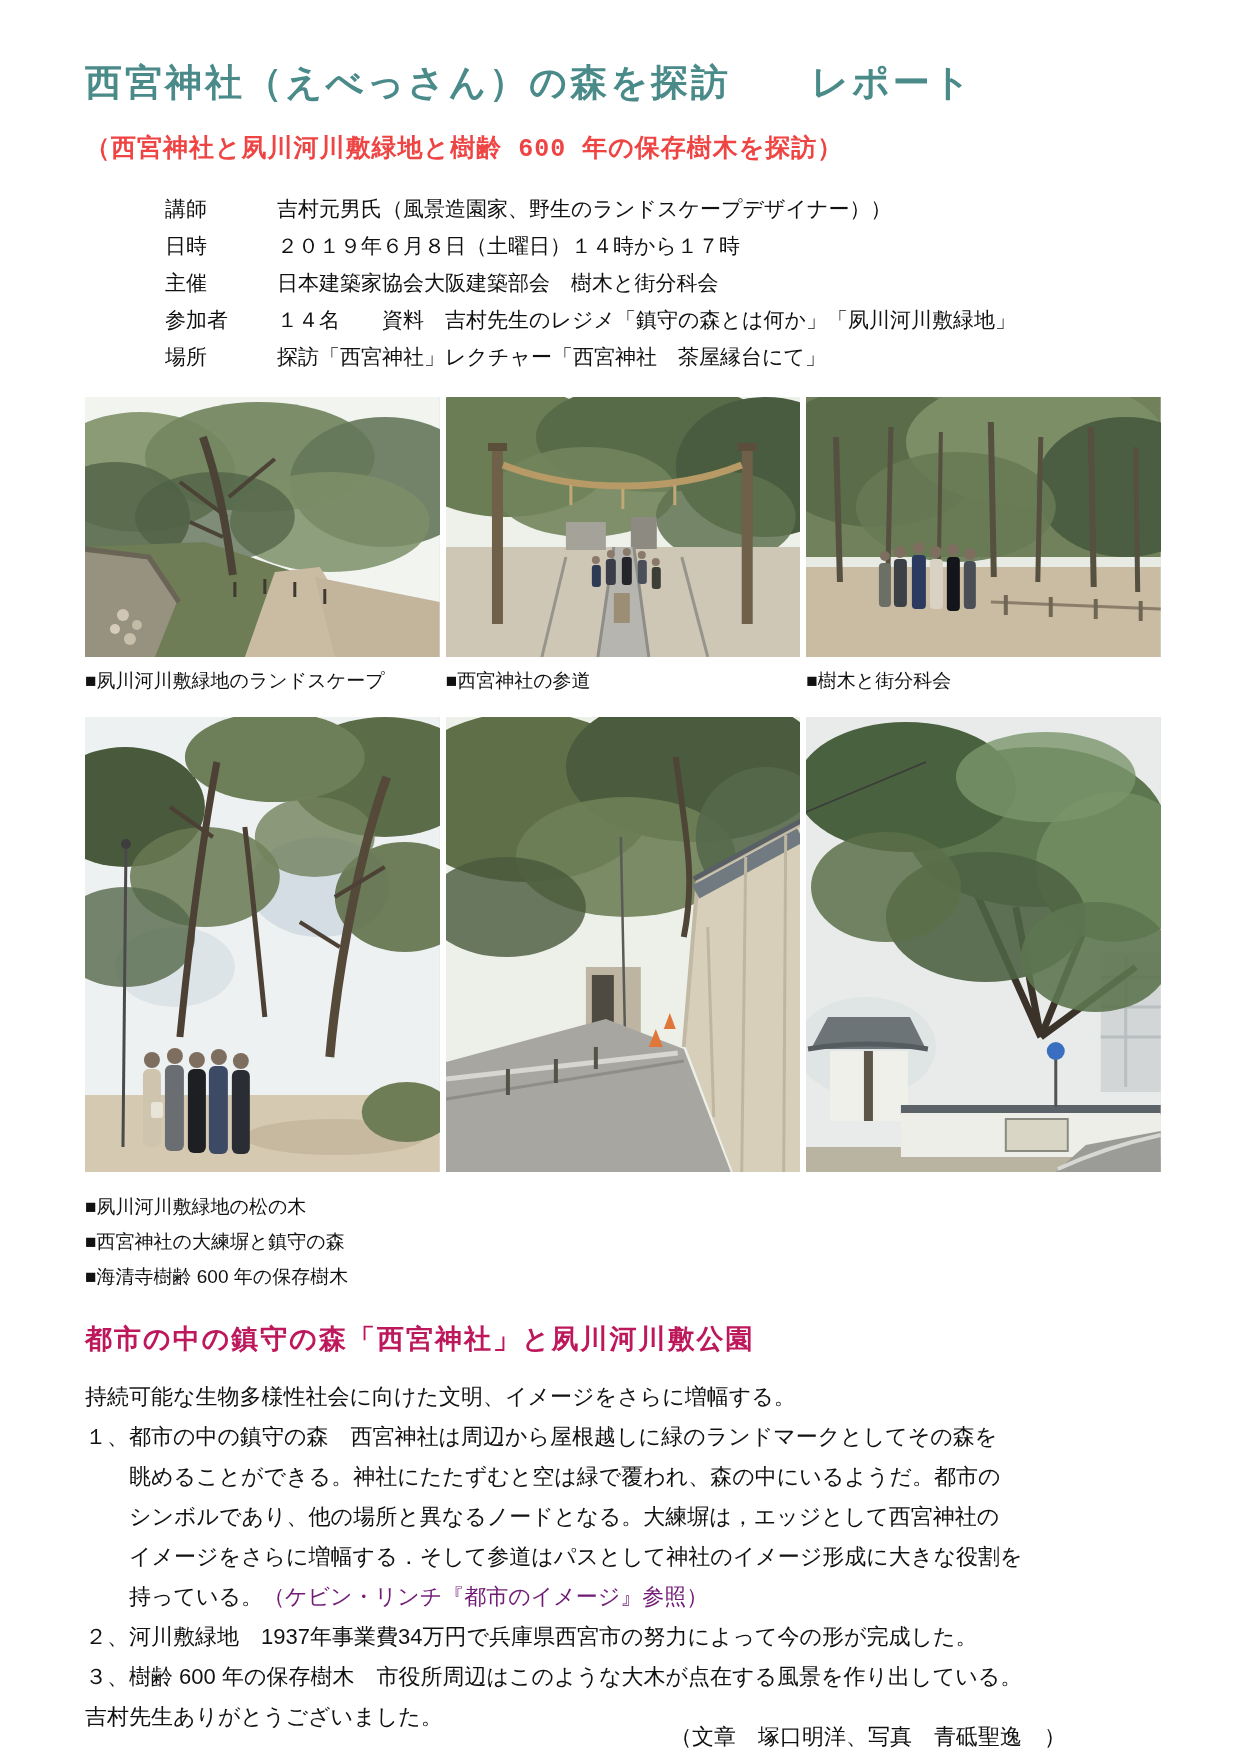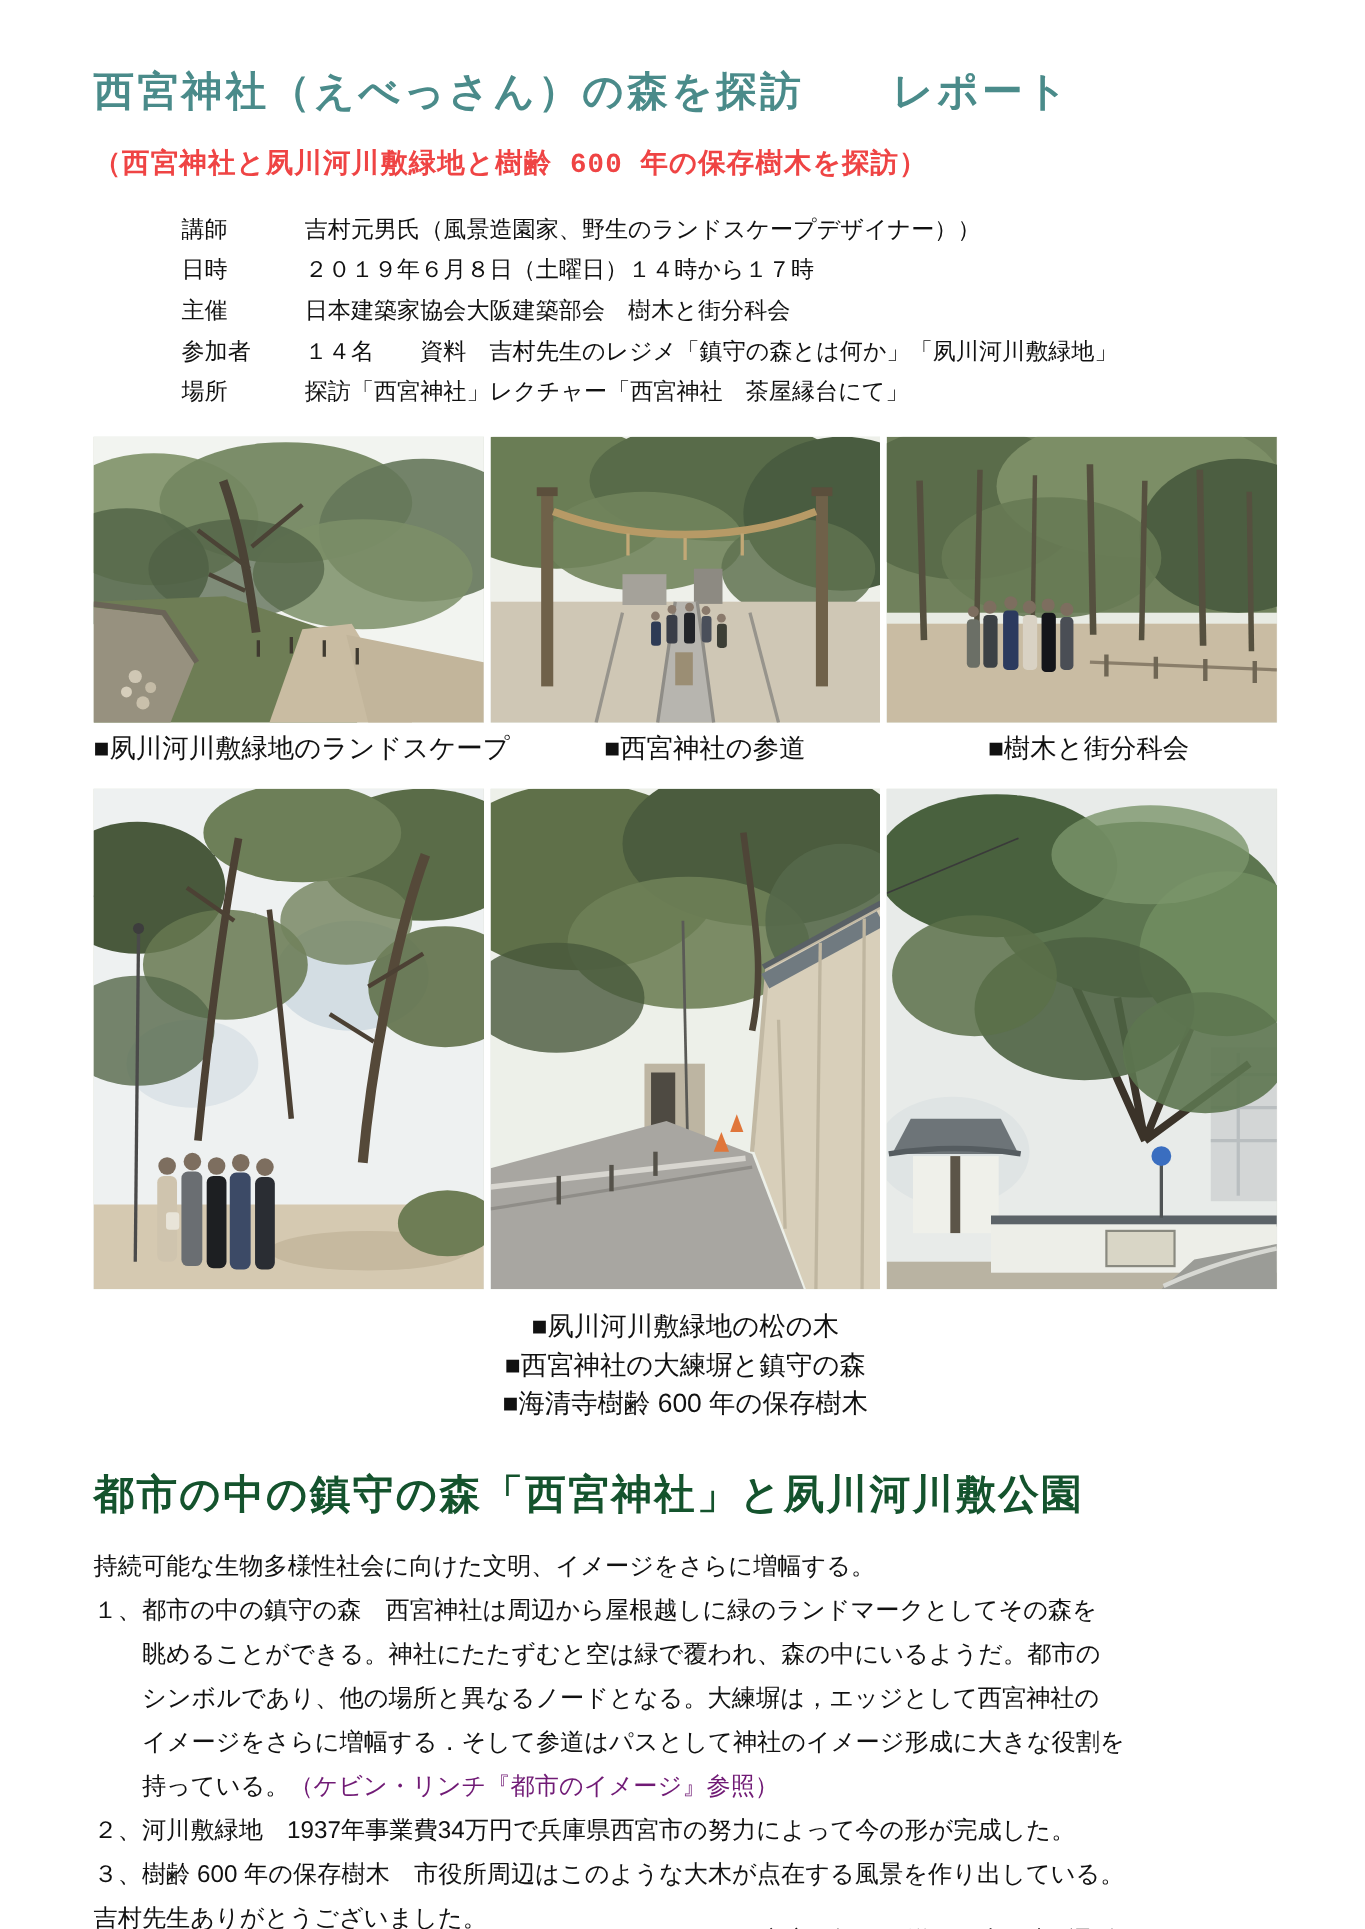--- a/index.html
+++ b/index.html
@@ -19,25 +19,25 @@
   }
   .details{margin-top:26px;margin-left:45px;font-size:21px;line-height:37px;}
   .detail-row{display:flex;margin-left:35px;}
   .detail-label{width:112px;flex:0 0 112px;}
   .detail-value{white-space:nowrap;}
   .photo-row{display:flex;gap:6px;margin-top:22px;}
   .photo{flex:1 1 0;overflow:hidden;position:relative;background:#dfe3da;}
   .photo-row.r1 .photo{height:260px;}
   .photo-row.r2 .photo{height:455px;}
   .photo svg{display:block;width:100%;height:100%;}
-  .caption-row{display:flex;gap:6px;margin-top:9px;font-size:24px;line-height:29px;text-align:center;}
+  .caption-row{display:flex;gap:6px;margin-top:9px;font-size:19px;line-height:29px;}
   .caption-row.c2{margin-top:20px;flex-direction:column;}
   .caption-cell{flex:1 1 0;white-space:nowrap;}
   .section-heading{
-    margin-top:43px;font-size:37px;font-weight:700;color:#14532d;
+    margin-top:30px;font-size:27px;font-weight:700;color:#be185d;
     letter-spacing:2px;white-space:nowrap;
   }
   .body-text{margin-top:20px;font-size:22px;line-height:40px;}
   .body-line{white-space:nowrap;}
   .body-line.indent{padding-left:44px;}
   .muted{color:#701a75;}
   .closing{display:flex;justify-content:space-between;}
   .closing .credit{margin-right:95px;white-space:nowrap;margin-top:20px;}
 </style>
 </head>

